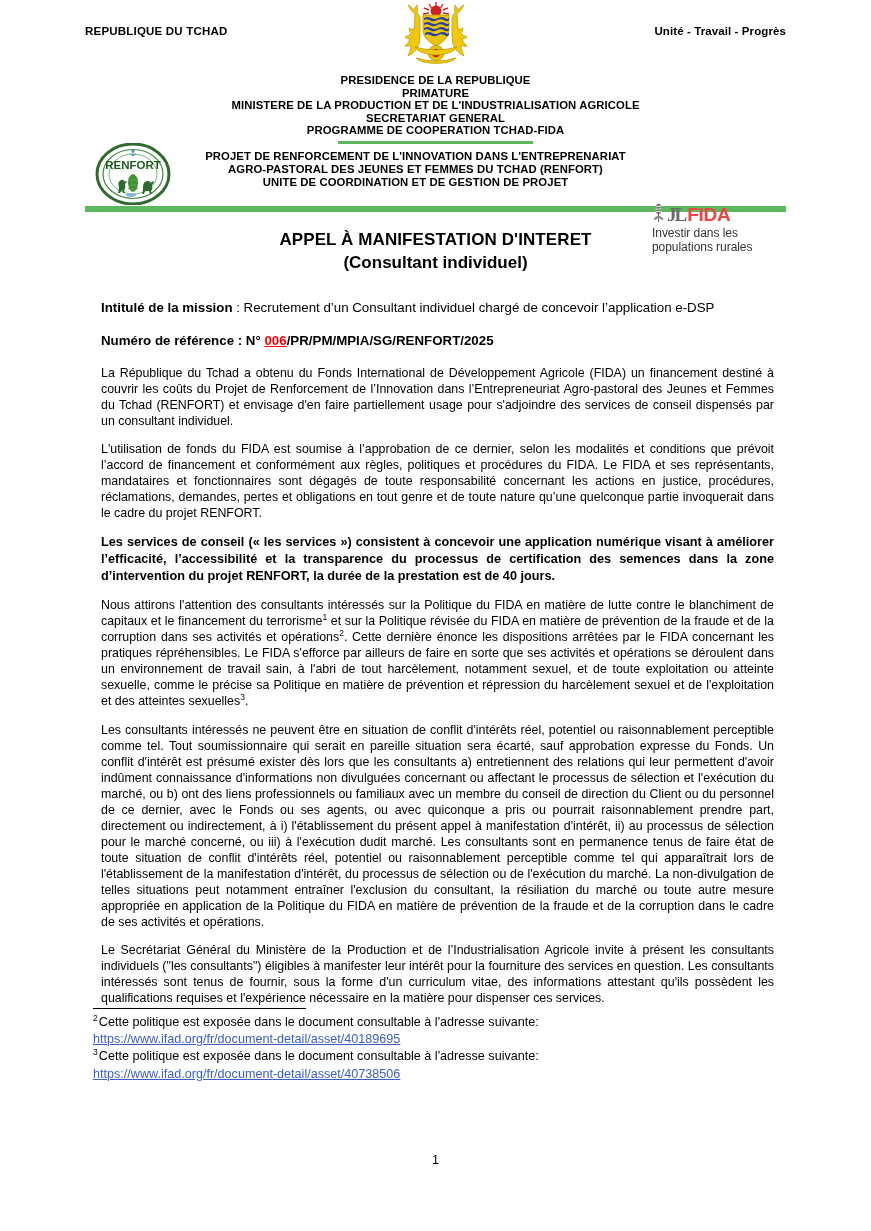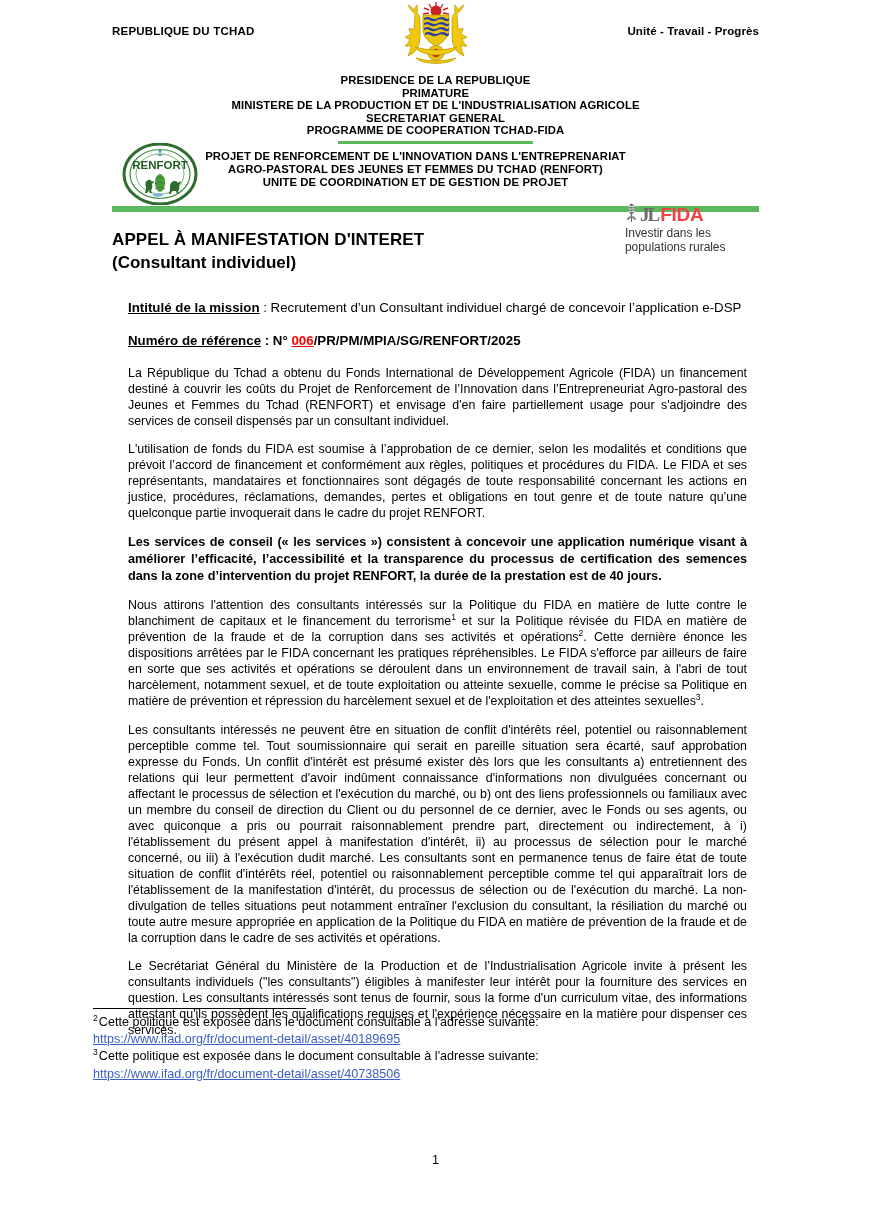--- a/index.html
+++ b/index.html
@@ -14,21 +14,21 @@
     color: #000000;
     position: relative;
     overflow: hidden;
   }
   .page {
     position: relative;
     width: 871px;
     height: 1231px;
     background: #ffffff;
     box-sizing: border-box;
-    padding: 0 112px;
+    padding: 0 85px;
   }
 
   
   .top-row {
     position: relative;
     height: 72px;
     padding-top: 22px;
     box-sizing: border-box;
   }
   .country-name {
@@ -142,20 +142,21 @@
   }
 
   .green-bar {
     height: 6px;
     background: #5cb85c;
     margin-top: 2px;
   }
 
   
   .doc-title {
+    text-align: center;
     margin-top: 18px;
   }
   .doc-title .line1 {
     font-size: 17px;
     font-weight: bold;
     letter-spacing: 0.1px;
   }
   .doc-title .line2 {
     font-size: 17px;
     font-weight: bold;
@@ -167,21 +168,20 @@
     margin-top: 26px;
     padding-left: 16px;
   }
   .meta-row {
     font-size: 13.3px;
     margin-bottom: 16px;
     line-height: 17px;
   }
   .meta-label {
     font-weight: bold;
-    text-decoration: underline;
   }
   .meta-value {
     font-weight: normal;
   }
   .meta-value-bold {
     font-weight: bold;
   }
   .ref-number {
     font-weight: bold;
     color: #ff0000;

